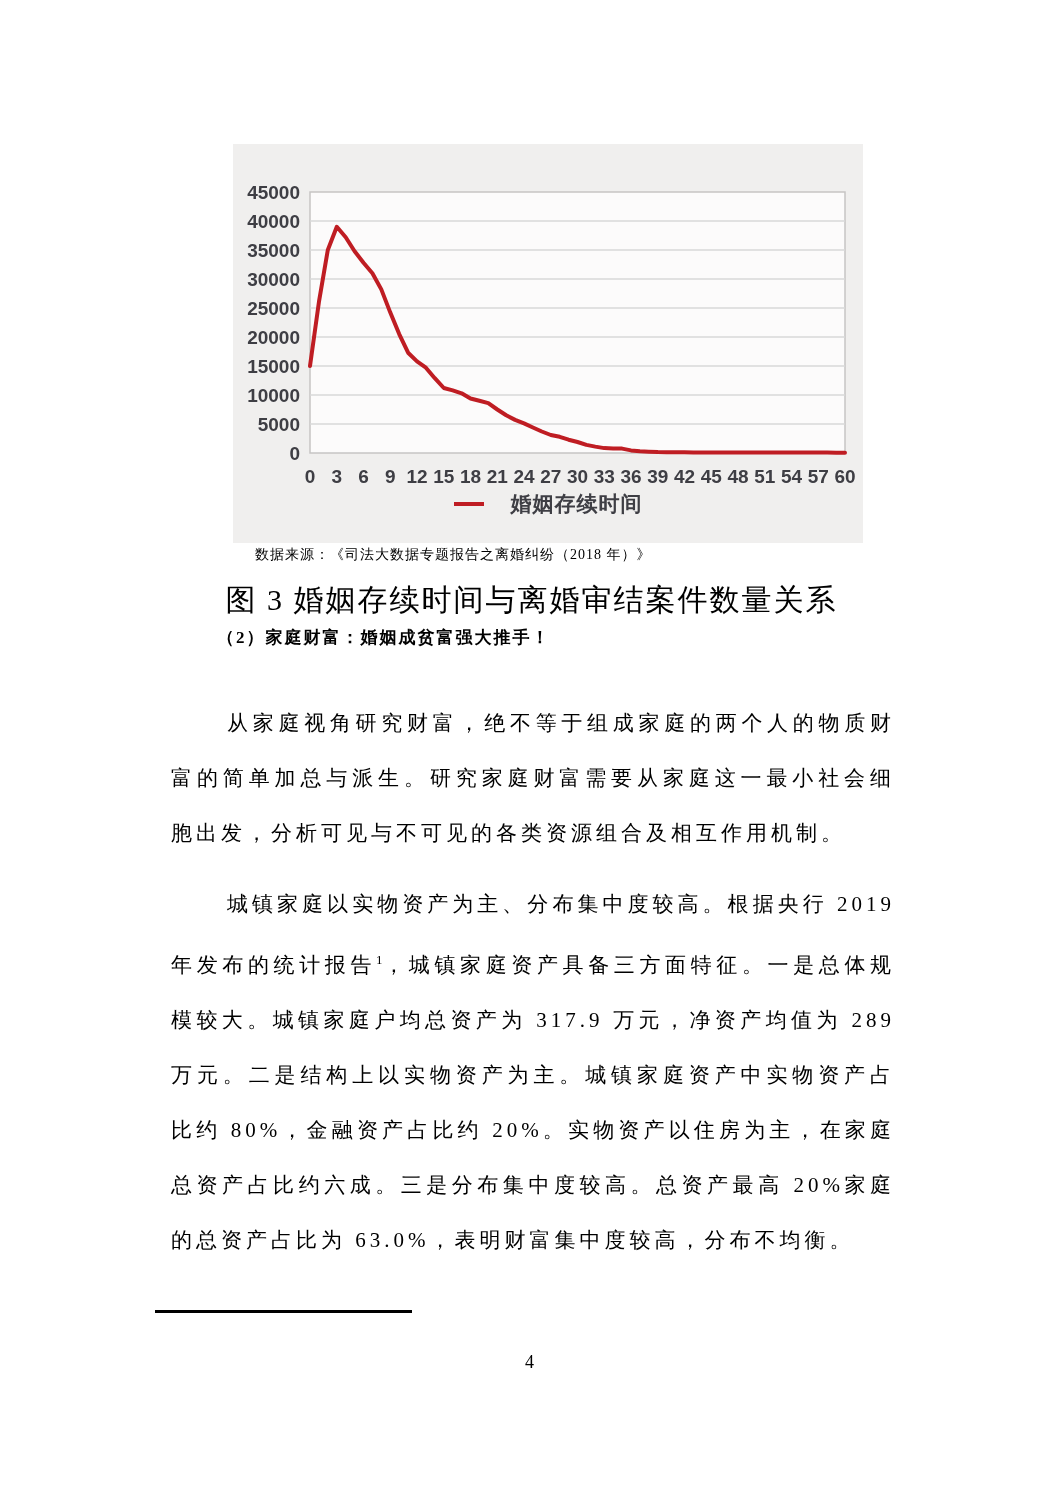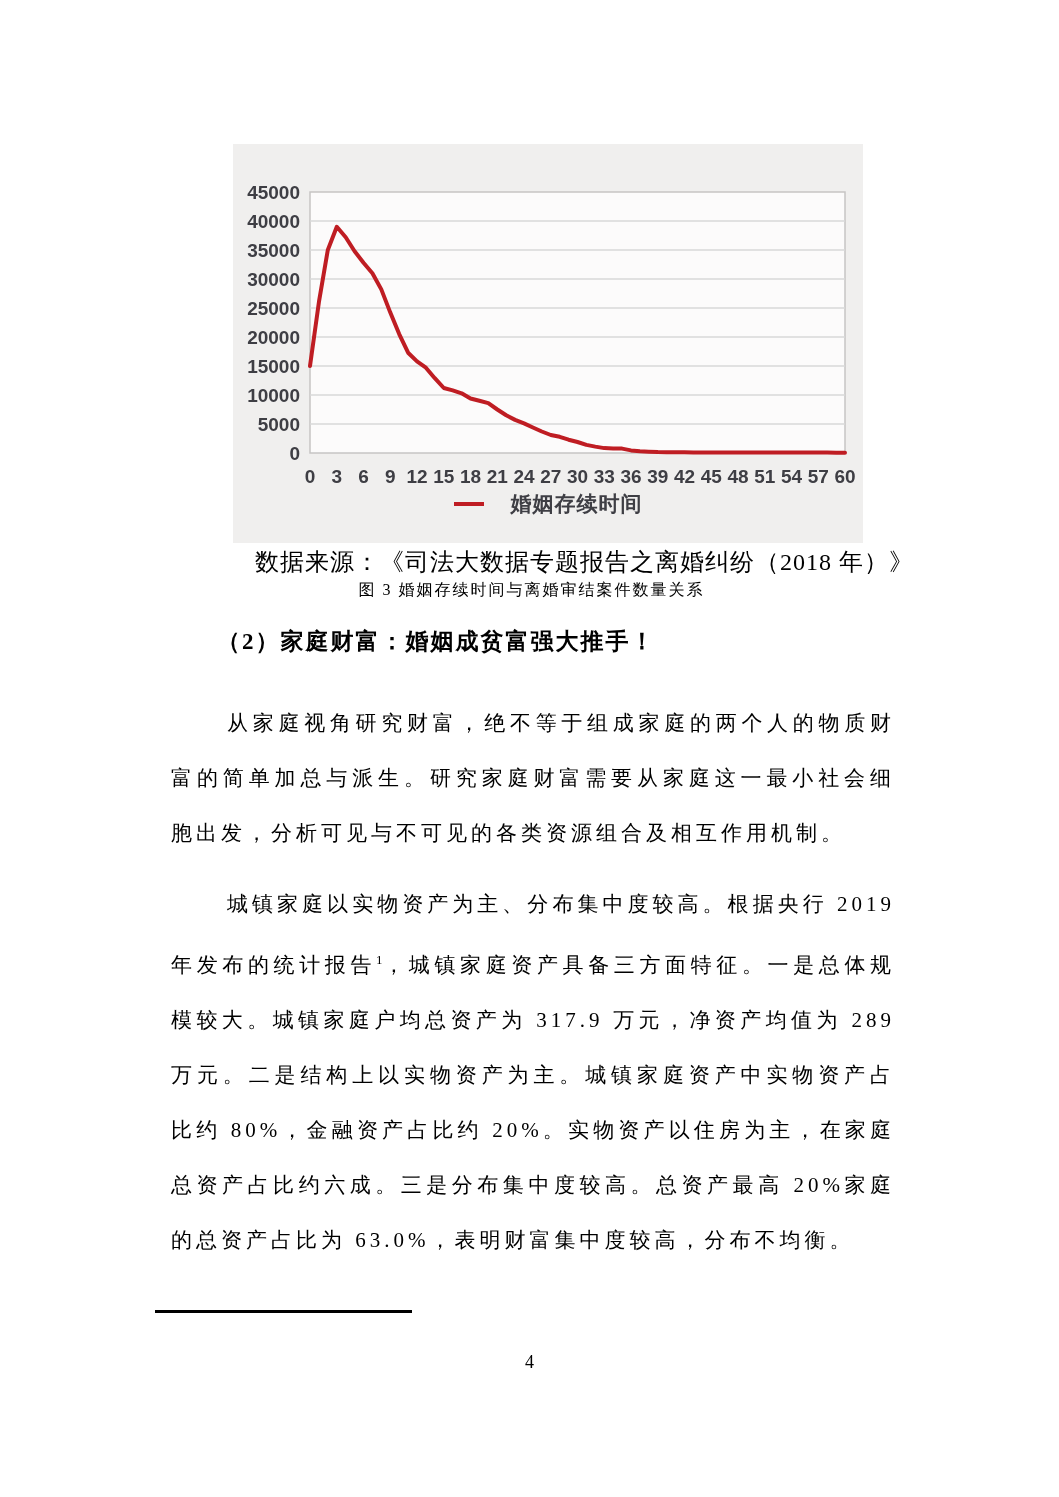--- a/index.html
+++ b/index.html
@@ -11,27 +11,27 @@
                background:#f0efee;margin:0;}
   .chart-panel svg{display:block;}
   svg text.tick{font:700 19px "Liberation Sans","DejaVu Sans",sans-serif;fill:#3e3e44;}
   .legend{position:absolute;left:0;top:346px;width:100%;display:flex;
           justify-content:center;align-items:center;gap:27px;}
   .legend-swatch{display:inline-block;width:30px;height:4px;background:#bf1d23;}
   .legend-label{font:700 21px "Liberation Sans","DejaVu Sans",sans-serif;
                 color:#3e3e44;letter-spacing:1px;}
 
   
-  .source{position:absolute;left:255px;top:546px;font-size:24px;letter-spacing:1px;}
+  .source{position:absolute;left:255px;top:546px;font-size:14px;letter-spacing:1px;}
   .caption{position:absolute;left:155px;top:580px;width:753px;text-align:center;
-           font-size:16px;letter-spacing:2px;}
+           font-size:30px;letter-spacing:2px;}
 
   
   .heading{position:absolute;left:155px;top:626px;margin:0;width:756px;
-           font-size:23px;font-weight:700;padding-left:62px;letter-spacing:2px;}
+           font-size:17px;font-weight:700;padding-left:62px;letter-spacing:2px;}
 
   
   .body{position:absolute;left:155px;top:680px;width:756px;font-size:21px;
         line-height:55px;text-align:justify;letter-spacing:4px;}
   .body p{margin:16px;text-indent:56px;}
   .bold-run{font-weight:400;}
   .body sup{font-size:13px;letter-spacing:0;}
 
   
   .footnote-sep{position:absolute;left:155px;top:1310px;width:257px;height:3px;background:#000;}

